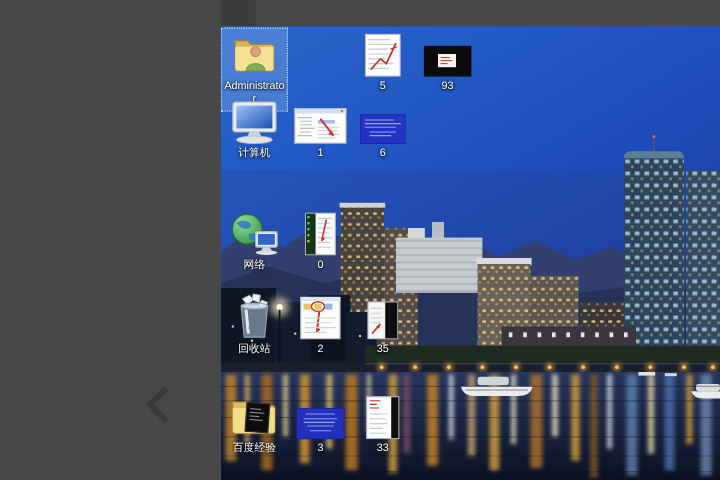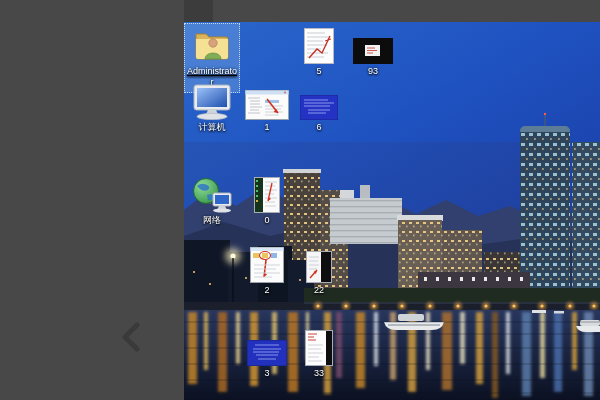--- a/index.html
+++ b/index.html
@@ -21,21 +21,21 @@
   }
   .icon .glyph{height:40px;display:flex;align-items:flex-end;justify-content:center}
   .icon .label{
     margin-top:2px;font-size:9px;line-height:11px;color:#fff;text-align:center;
     max-width:52px;word-break:break-all;
     text-shadow:0 1px 2px #000,0 0 3px rgba(0,0,0,.85);
   }
   .icon.selected{
     background:rgba(150,192,240,.30);
     border:1px dotted rgba(225,238,255,.8);
-    height:68px;margin-left:-1px;margin-top:-1px;text-decoration:underline;
+    height:68px;margin-left:-1px;margin-top:-1px;
   }
   .r1{top:2px}.r2{top:58px}.r3{top:151px}.r4{top:221px}.r5{top:304px}
   .c1{left:1px}.c2{left:56px}.c3{left:108px}.c4{left:162px}
 </style>
 </head>
 <body>
 
 <div style="position:absolute;inset:0;background:#484848;"></div>
 <div class="top-strip"></div>
 
@@ -347,20 +347,40 @@
             <path d="M11 5h12M11 9h10M11 13h12M11 17h9M11 21h12M11 25h10M11 29h11"></path>
           </g>
         <path d="M18 6 L14 24" stroke="#d03020" stroke-width="1.3"></path>
         <path d="M14 24 l0.5 -4 l2.5 2 z" fill="#d03020"></path>
       </svg>
     </div>
     <div class="label">0</div>
   </div>
 
 
+  <div class="icon r4 c1">
+    <div class="glyph">
+      <svg width="36" height="40" viewBox="0 0 36 40">
+        <g fill="#eef2f5" stroke="#b9c2cc" stroke-width="0.7">
+          <path d="M8 6 l6 -3 l3 4 l-5 4 z"></path>
+            <path d="M17 2 l6 1 l-1 6 l-6 -2 z"></path>
+            <path d="M24 7 l5 2 l-3 5 l-4 -3 z"></path>
+        </g>
+        <path d="M7 12 L29 12 L26.5 38 L9.5 38 Z" fill="rgba(196,219,235,0.5)" stroke="#8fa6b8"></path>
+        <ellipse cx="18" cy="12" rx="11" ry="2.5" fill="rgba(222,236,246,0.8)" stroke="#8fa6b8"></ellipse>
+        <path d="M11 15 L13 35" stroke="rgba(255,255,255,0.85)" stroke-width="2.5"></path>
+        <g fill="#5c7da0" opacity="0.8">
+          <path d="M15 23 l3 -4.5 l3 4.5 z"></path>
+            <path d="M12.5 29 l2.5 4.5 l4 0 z"></path>
+            <path d="M20.5 29 l4.5 0 l-1.2 -5.5 z"></path>
+        </g>
+      </svg>
+    </div>
+    <div class="label">回收站</div>
+  </div>
 
   <div class="icon r4 c2">
     <div class="glyph">
       <svg width="34" height="36" viewBox="0 0 34 36">
         <rect x="0.5" y="0.5" width="33" height="35" fill="#fcfcfc" stroke="#9aa2ac"></rect>
         <rect x="0.5" y="0.5" width="33" height="3.5" fill="#d9e6f5"></rect>
         <rect x="3" y="6" width="6" height="5" fill="#e8c55f"></rect>
         <rect x="12" y="6" width="6" height="5" fill="#e8c55f"></rect>
         <rect x="21" y="6" width="6" height="5" fill="#8fb8e8"></rect>
         <ellipse cx="15" cy="8.5" rx="5.5" ry="4" fill="none" stroke="#d03020" stroke-width="1.2"></ellipse>
@@ -379,23 +399,38 @@
       <svg width="26" height="32" viewBox="0 0 26 32">
         <rect x="0.5" y="0.5" width="25" height="31" fill="#f6f6f6" stroke="#a8adb5"></rect>
         <rect x="15" y="1" width="10" height="30" fill="#0e0e10"></rect>
         <g stroke="#c8cdd4" stroke-width="0.9">
             <path d="M3 6h10M3 10h9M3 14h10M3 18h8"></path>
           </g>
         <path d="M4 27 L11 19" stroke="#d03020" stroke-width="1.4"></path>
         <path d="M11 19 l-1 4 l-2.5 -2 z" fill="#d03020"></path>
       </svg>
     </div>
-    <div class="label">22</div>
-  </div>
-
+    <div class="label">35</div>
+  </div>
+
+  <div class="icon r5 c1">
+    <div class="glyph">
+      <svg width="44" height="40" viewBox="0 0 44 40">
+        <path d="M4 9 h11 l3 3 h19 a2 2 0 0 1 2 2 v19 a2 2 0 0 1 -2 2 H6 a2 2 0 0 1 -2 -2 Z" fill="#dcba62" stroke="#a8832e"></path>
+        <path d="M4 14 h35 v19 a2 2 0 0 1 -2 2 H6 a2 2 0 0 1 -2 -2 Z" fill="#f2dc8c"></path>
+        <g transform="rotate(4 24 22)">
+          <rect x="15" y="10" width="19" height="24" fill="#0d0d0f" stroke="#2e2e33"></rect>
+          <g stroke="#cfcfcf" stroke-width="0.7" opacity="0.85">
+              <path d="M18 15 h9 M18 18 h12 M18 21 h8 M18 24 h11"></path>
+            </g>
+        </g>
+      </svg>
+    </div>
+    <div class="label">百度经验</div>
+  </div>
 
   <div class="icon r5 c2">
     <div class="glyph">
       <svg width="40" height="26" viewBox="0 0 40 26">
         <rect width="40" height="26" fill="#2130bd" stroke="#18227e"></rect>
         <g stroke="#93a0f0" stroke-width="0.9">
             <path d="M8 5 h24 M6 9 h28 M6 12 h26 M9 15 h22 M11 19 h18"></path>
           </g>
       </svg>
     </div>

